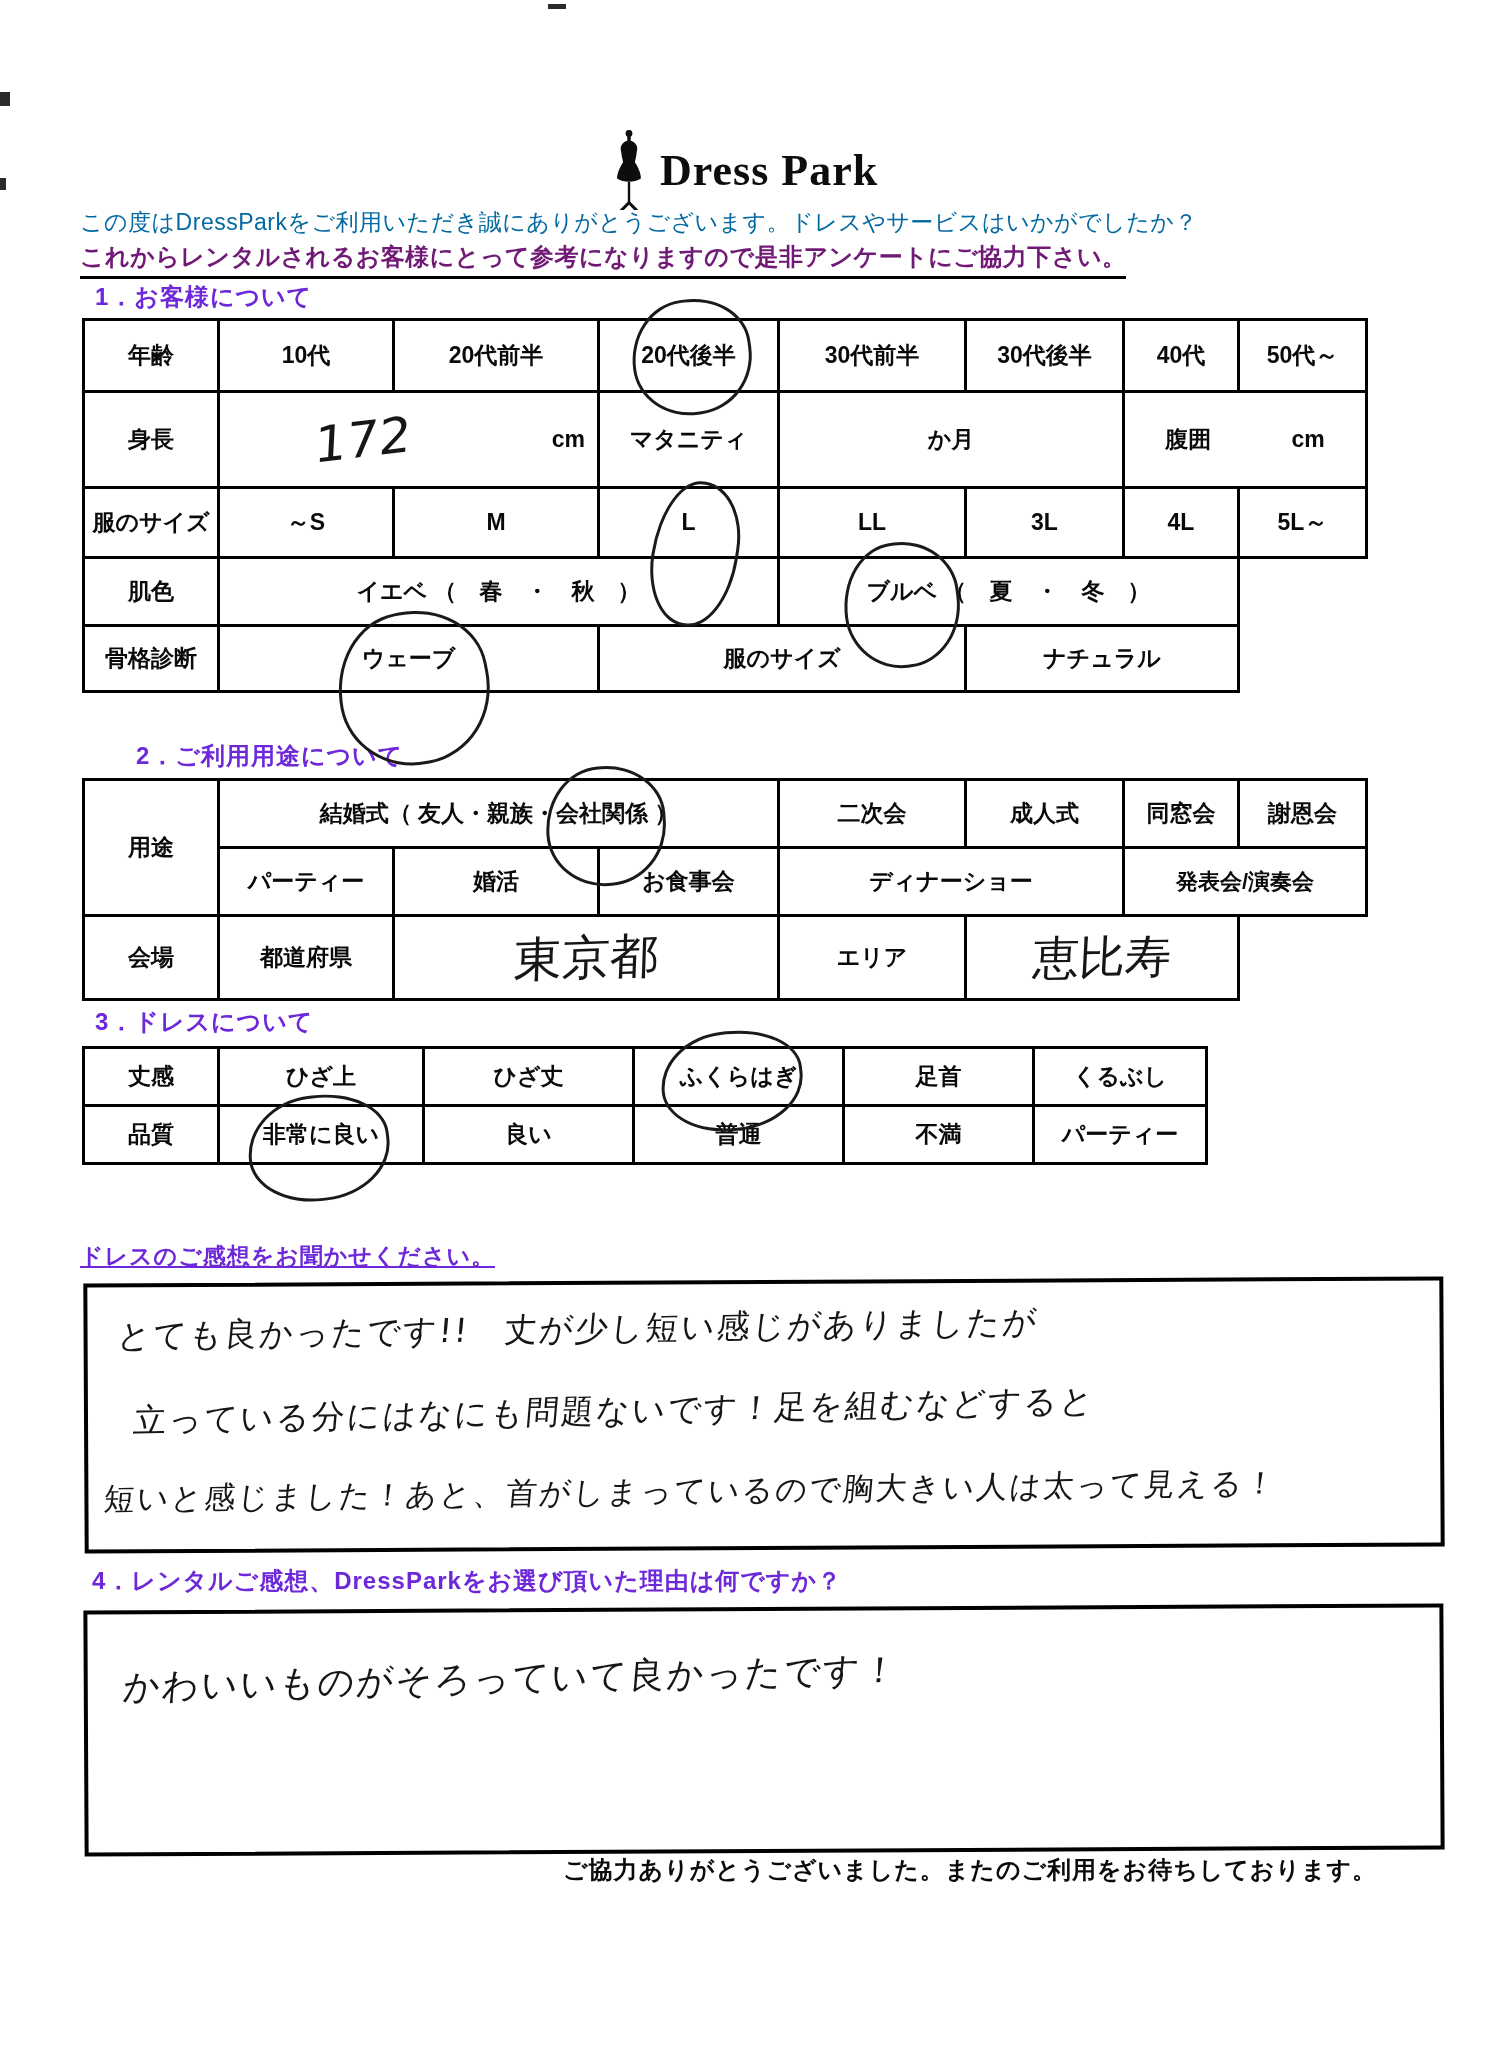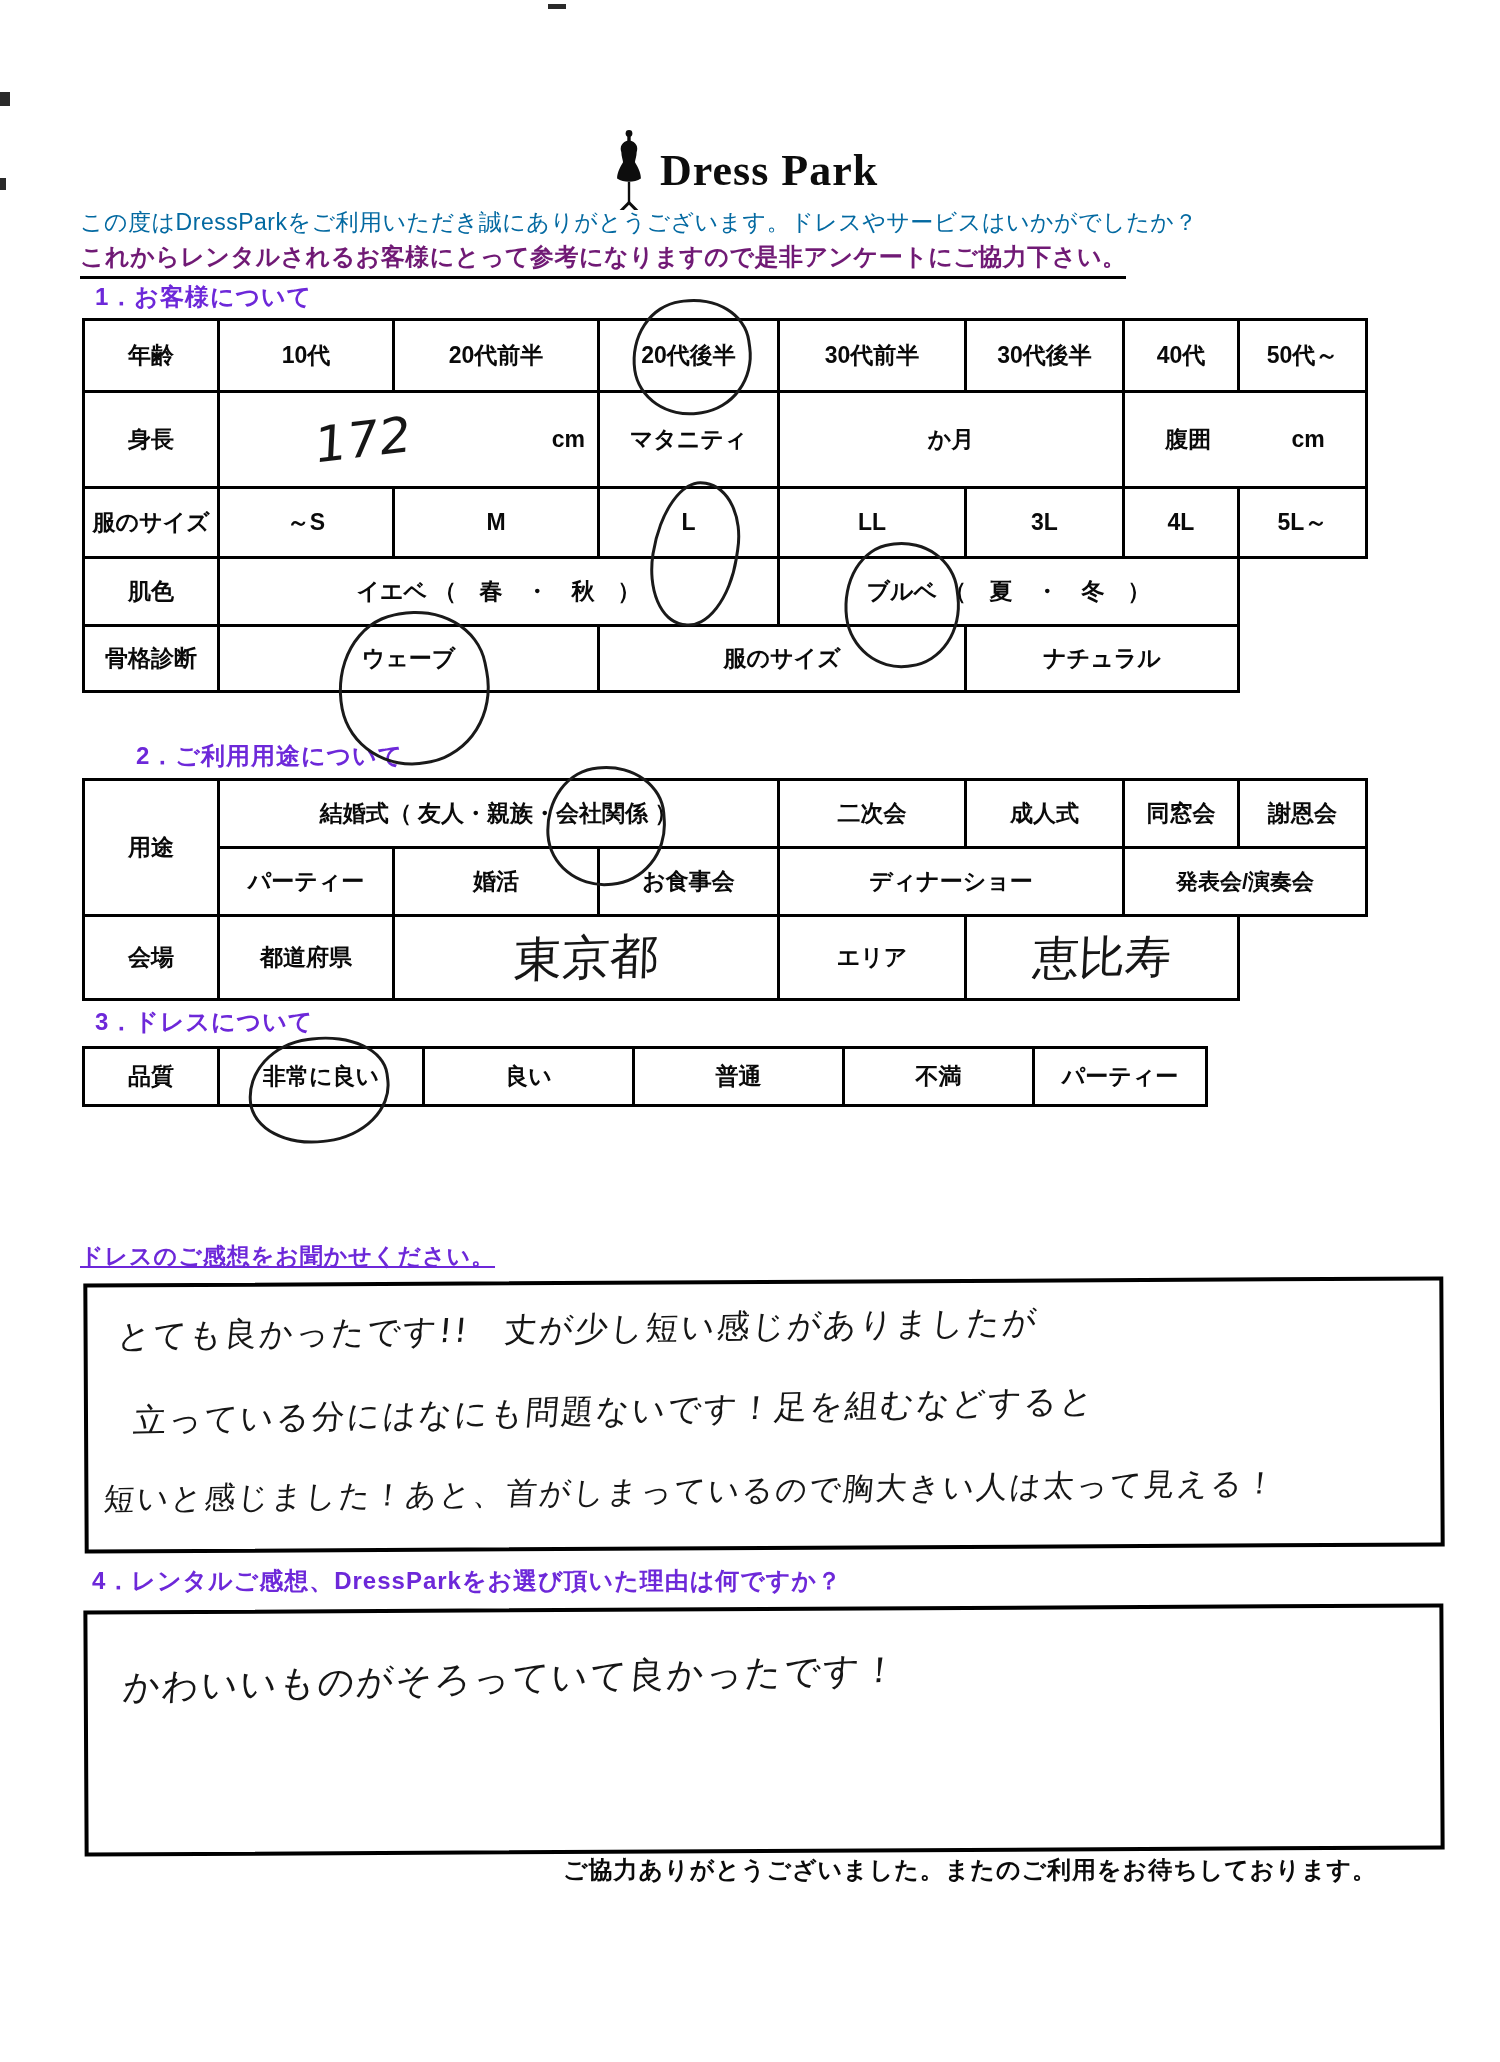--- a/index.html
+++ b/index.html
@@ -212,20 +212,31 @@
   <table style="left:82px;top:1046px;width:1123px;">
     <colgroup>
       <col style="width:135px">
         <col style="width:205px">
         <col style="width:210px">
       <col style="width:210px">
         <col style="width:190px">
         <col style="width:173px">
     </colgroup>
     <tbody>
+        <tr style="height:58px;">
+      <td>丈感</td>
+      <td>ひざ上</td>
+      <td>ひざ丈</td>
+      <td>
+        <span>ふくらはぎ</span>
+        <span class="circle ci-fukura"></span>
+      </td>
+      <td>足首</td>
+      <td>くるぶし</td>
+    </tr>
     <tr style="height:58px;">
       <td>品質</td>
       <td>
         <span>非常に良い</span>
         <span class="circle ci-hijou"></span>
       </td>
       <td>良い</td>
       <td>普通</td>
       <td>不満</td>
       <td>パーティー</td>

